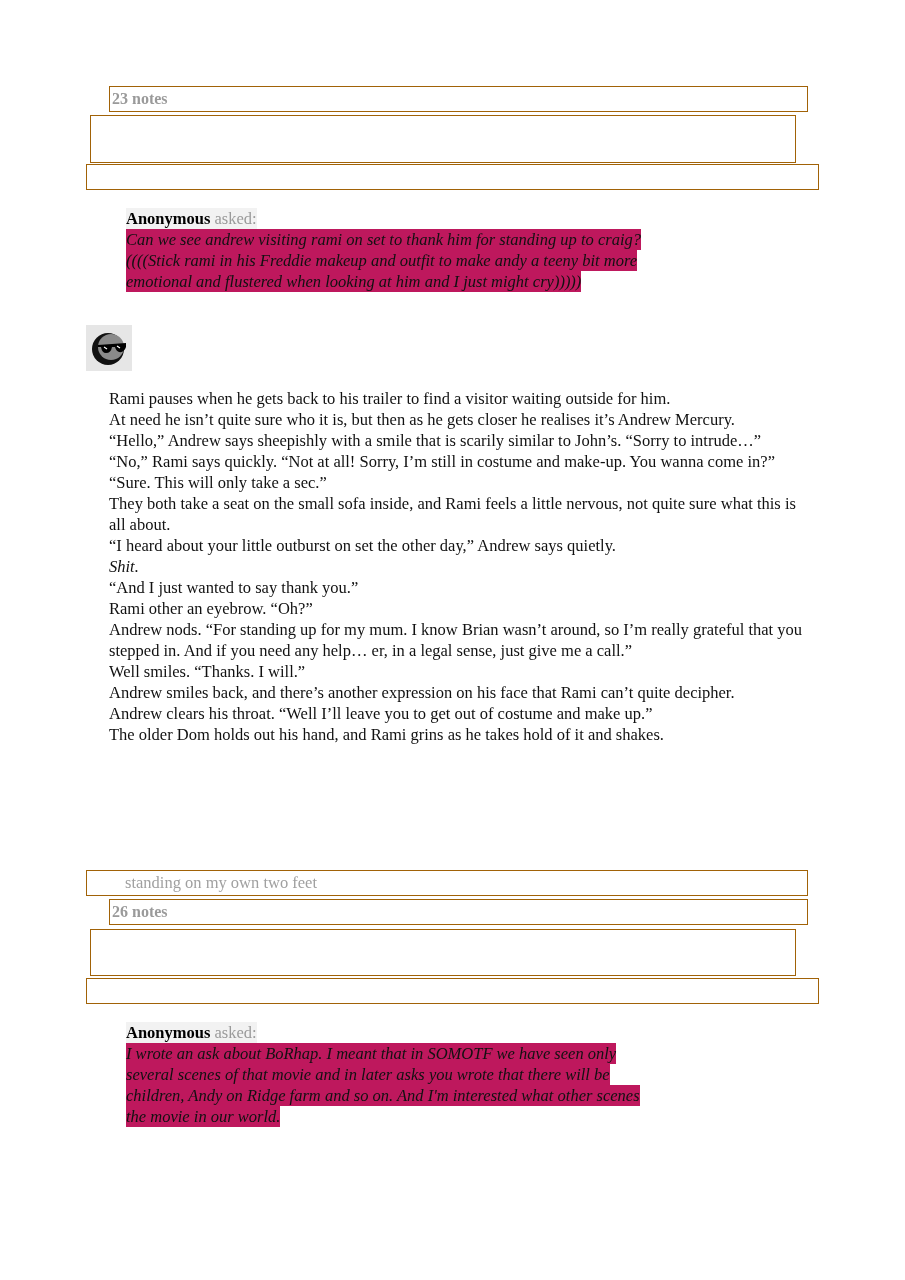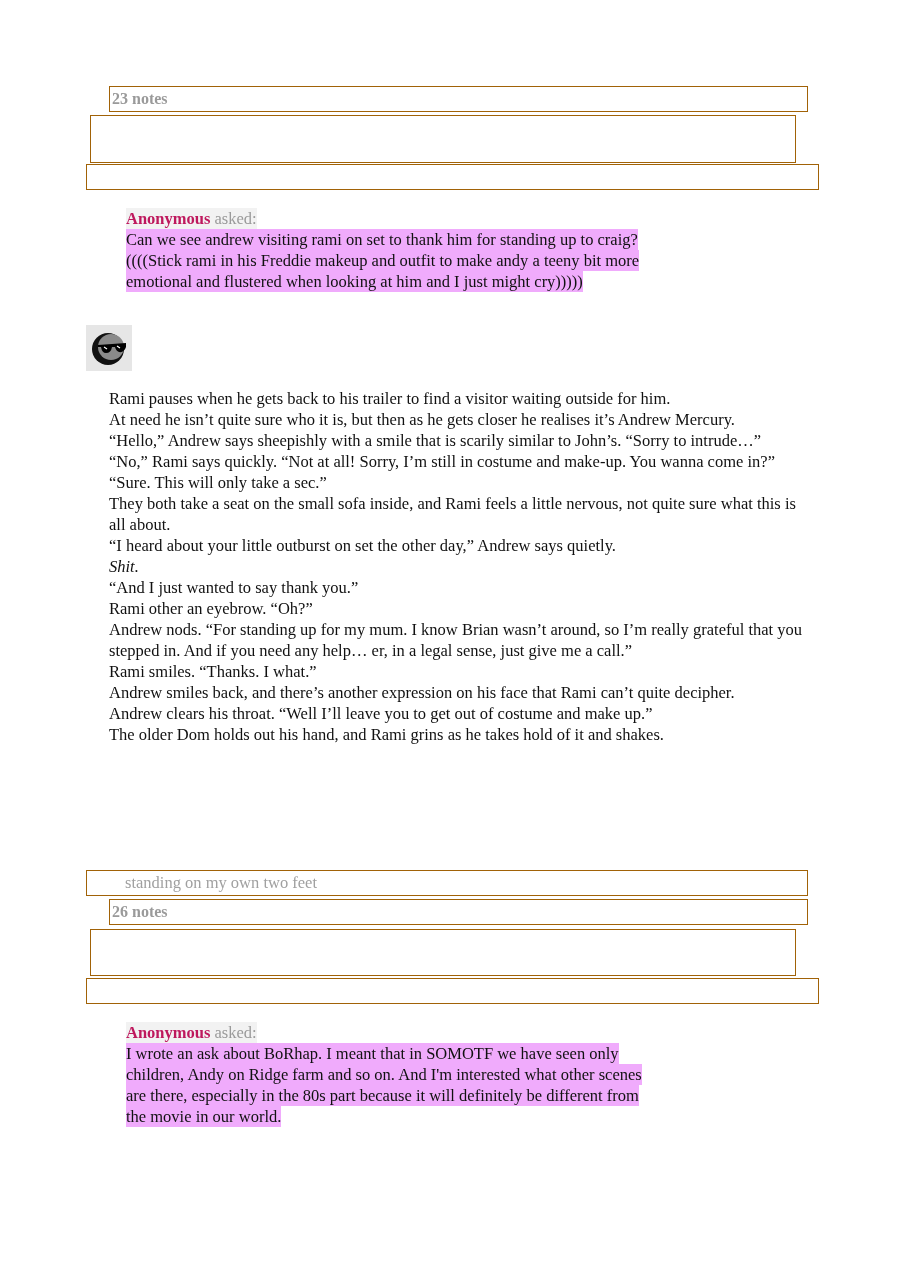--- a/index.html
+++ b/index.html
@@ -2,22 +2,22 @@
 <html><head>
 <meta charset="utf-8">
 <style>
   html, body { margin: 0; padding: 0; background: #ffffff; }
   body { width: 905px; height: 1280px; position: relative; overflow: hidden;
          font-family: "Liberation Serif", "DejaVu Serif", serif; color: #111; }
   .box { position: absolute; border: 1px solid #a16207; box-sizing: border-box; background: #fff; }
   .notes { font-weight: bold; color: #9a9a9a; font-size: 16px; line-height: 24px; padding-left: 2px; }
   .ask-block { position: absolute; left: 126px; font-size: 16.5px; line-height: 21px; }
   .ask-head { background: #f2f2f2; display: inline-block; color: #9a9a9a; }
-  .ask-head b { font-weight: bold; color: #be185d; font-family: Liberation Serif, serif; }
-  .ask-line { background: #f0abfc; display: inline-block; color: #111; white-space: nowrap; }
+  .ask-head b { font-weight: bold; color: #000000; font-family: Liberation Serif, serif; }
+  .ask-line { background: #be185d; display: inline-block; color: #111; white-space: nowrap; font-style: italic; }
   .avatar { position: absolute; left: 86px; top: 325px; width: 46px; height: 46px; background: #e6e6e6; }
   .story { position: absolute; left: 109px; top: 388px; width: 700px; font-size: 16.5px; line-height: 21px; }
   .story p { margin: 0; }
   .story em { font-style: italic; }
   .tagline { color: #a0a0a0; font-size: 16.5px; line-height: 24px; padding-left: 2px; margin-left: 36px; }
 </style>
 </head>
 <body>
 
 <div class="box" style="left:109px;top:86px;width:699px;height:26px;">
@@ -48,35 +48,35 @@
   <p>At need he isn’t quite sure who it is, but then as he gets closer he realises it’s Andrew Mercury.</p>
   <p>“Hello,” Andrew says sheepishly with a smile that is scarily similar to John’s. “Sorry to intrude…”</p>
   <p>“No,” Rami says quickly. “Not at all! Sorry, I’m still in costume and make-up. You wanna come in?”</p>
   <p>“Sure. This will only take a sec.”</p>
   <p>They both take a seat on the small sofa inside, and Rami feels a little nervous, not quite sure what this is all about.</p>
   <p>“I heard about your little outburst on set the other day,” Andrew says quietly.</p>
   <p><em>Shit.</em></p>
   <p>“And I just wanted to say thank you.”</p>
   <p>Rami other an eyebrow. “Oh?”</p>
   <p>Andrew nods. “For standing up for my mum. I know Brian wasn’t around, so I’m really grateful that you stepped in. And if you need any help… er, in a legal sense, just give me a call.”</p>
-  <p>Rami smiles. “Thanks. I what.”</p>
+  <p>Well smiles. “Thanks. I will.”</p>
   <p>Andrew smiles back, and there’s another expression on his face that Rami can’t quite decipher.</p>
   <p>Andrew clears his throat. “Well I’ll leave you to get out of costume and make up.”</p>
   <p>The older Dom holds out his hand, and Rami grins as he takes hold of it and shakes.</p>
 </div>
 
 <div class="box" style="left:86px;top:870px;width:722px;height:26px;">
   <div class="tagline">standing on my own two feet</div>
 </div>
 
 <div class="box" style="left:109px;top:899px;width:699px;height:26px;">
   <div class="notes">26 notes</div>
 </div>
 <div class="box" style="left:90px;top:929px;width:706px;height:47px;"></div>
 <div class="box" style="left:86px;top:978px;width:733px;height:26px;"></div>
 
 <div class="ask-block" style="top:1022px;">
   <div><span class="ask-head"><b>Anonymous</b> <span>asked:</span></span></div>
   <div><span class="ask-line">I wrote an ask about BoRhap. I meant that in SOMOTF we have seen only</span></div>
+  <div><span class="ask-line">several scenes of that movie and in later asks you wrote that there will be</span></div>
   <div><span class="ask-line">children, Andy on Ridge farm and so on. And I'm interested what other scenes</span></div>
-  <div><span class="ask-line">are there, especially in the 80s part because it will definitely be different from</span></div>
   <div><span class="ask-line">the movie in our world.</span></div>
 </div>
 
 </body></html>

